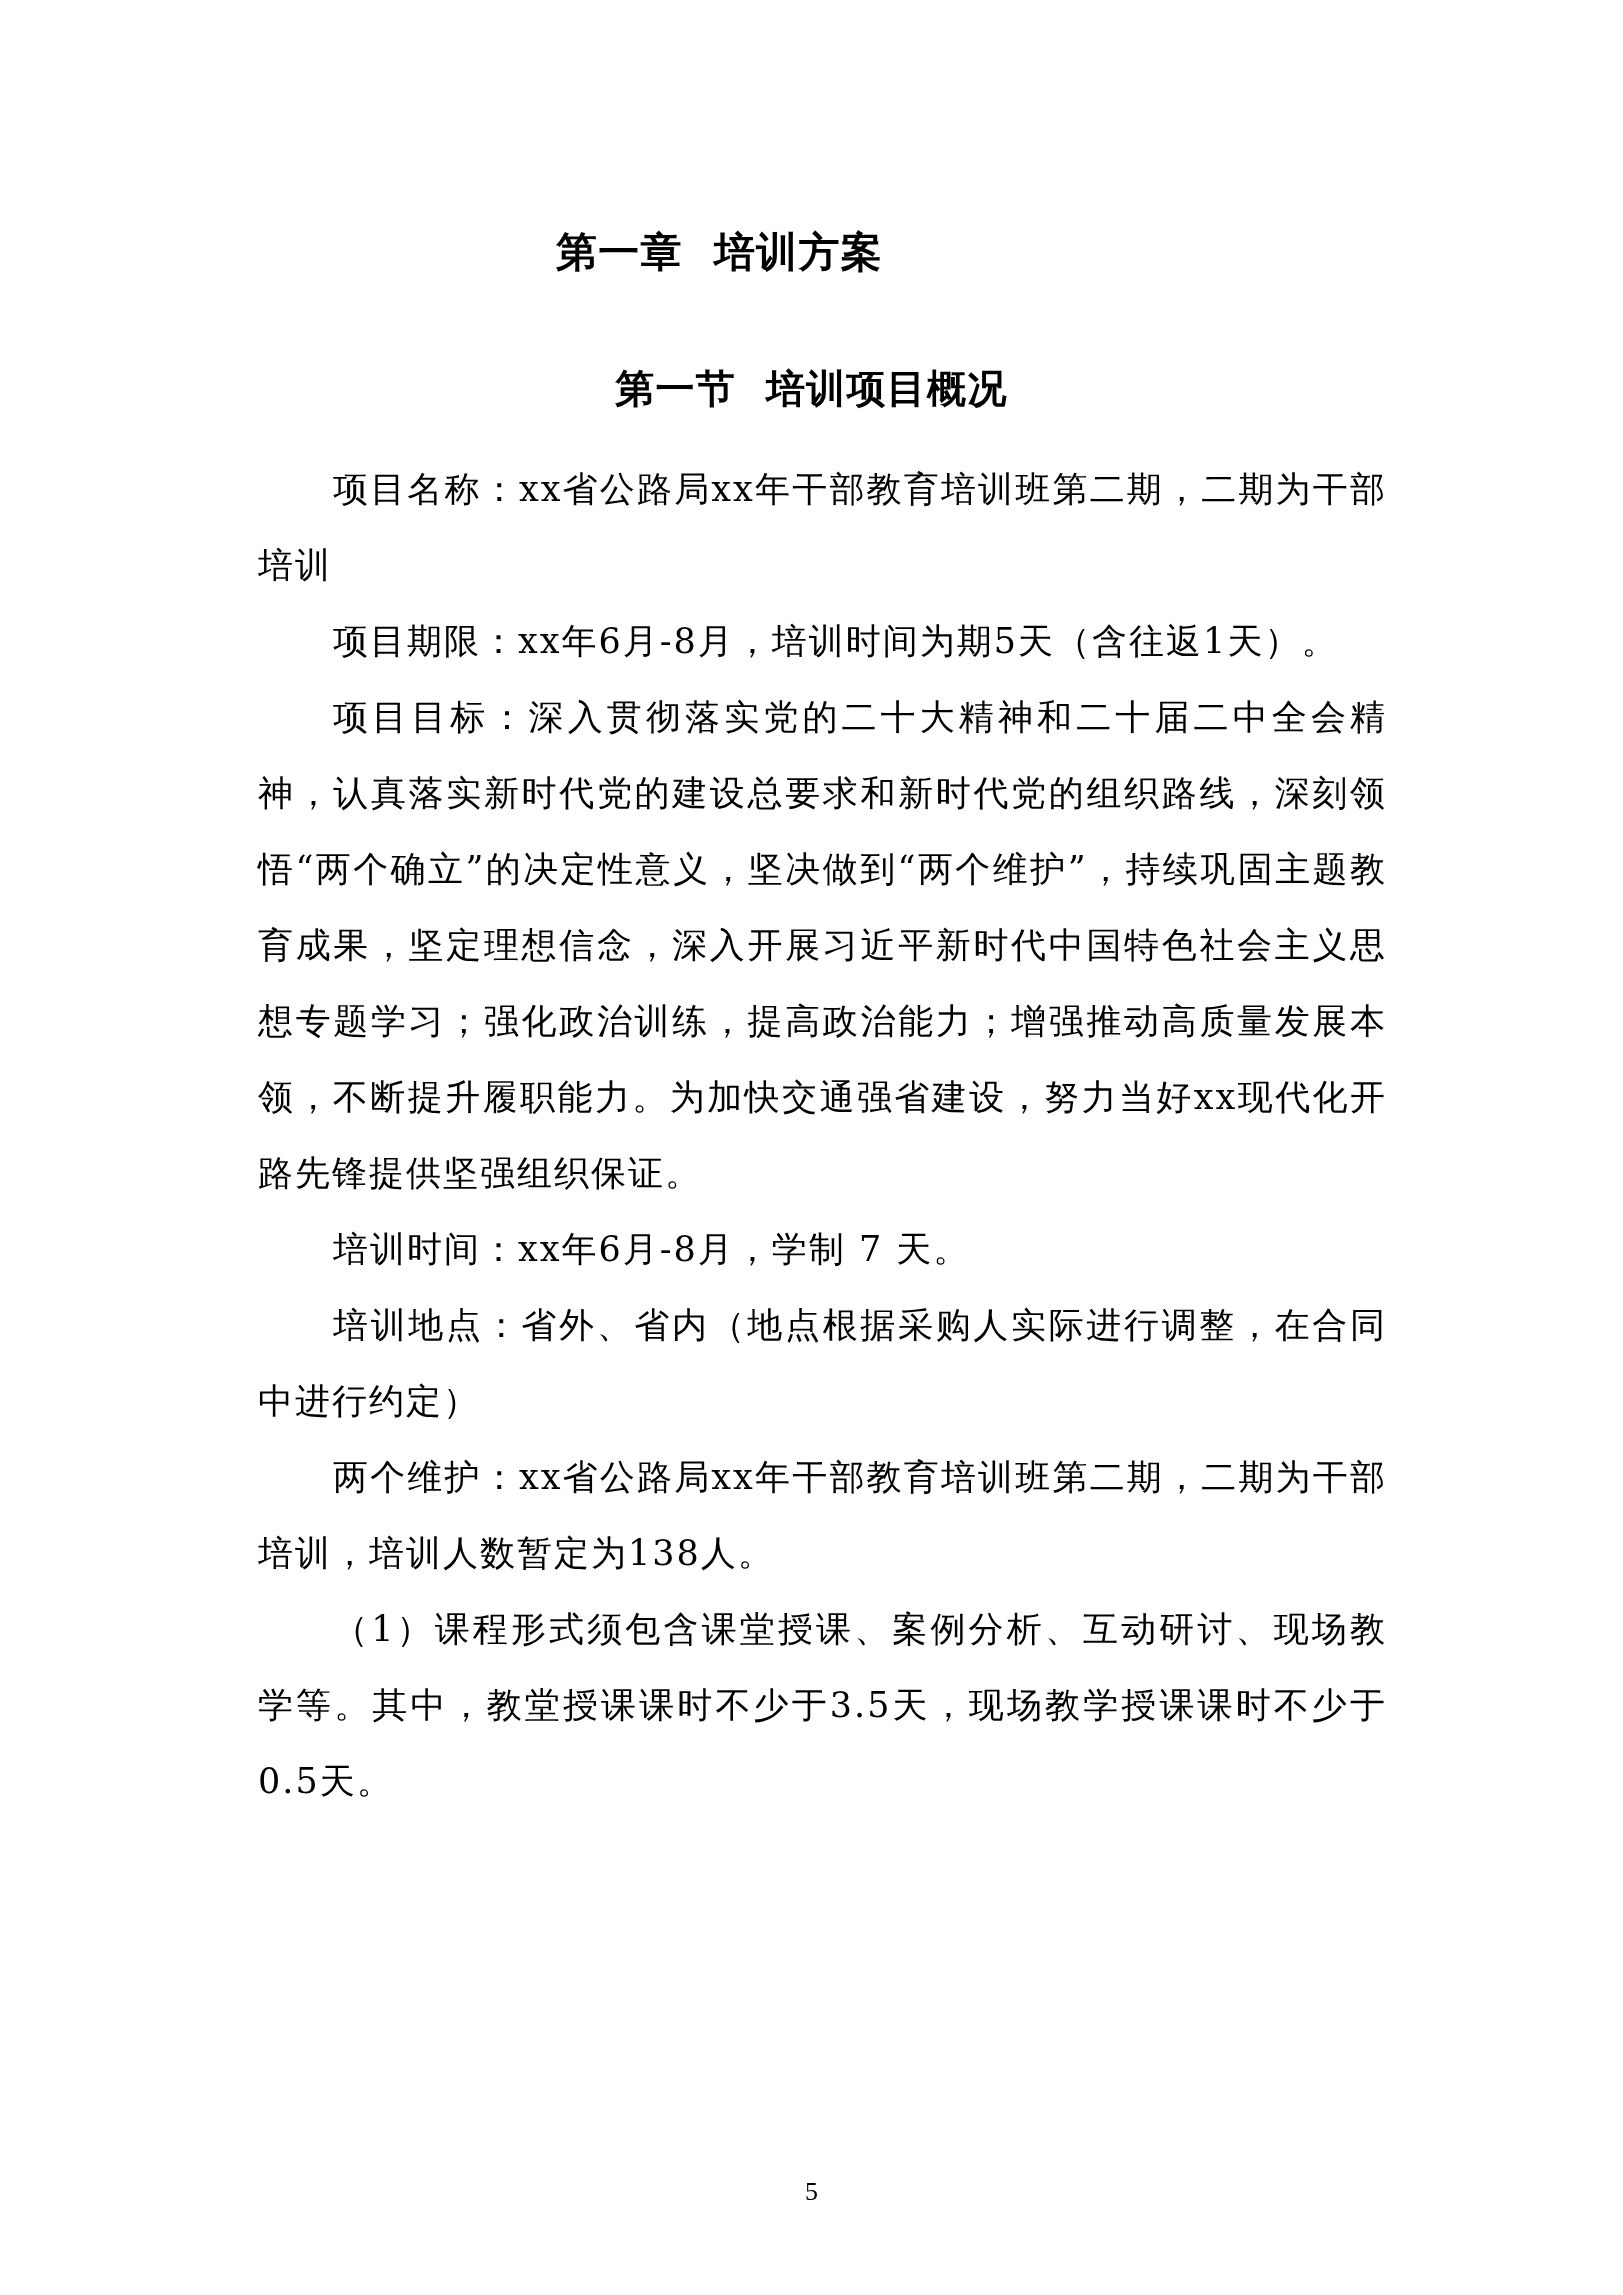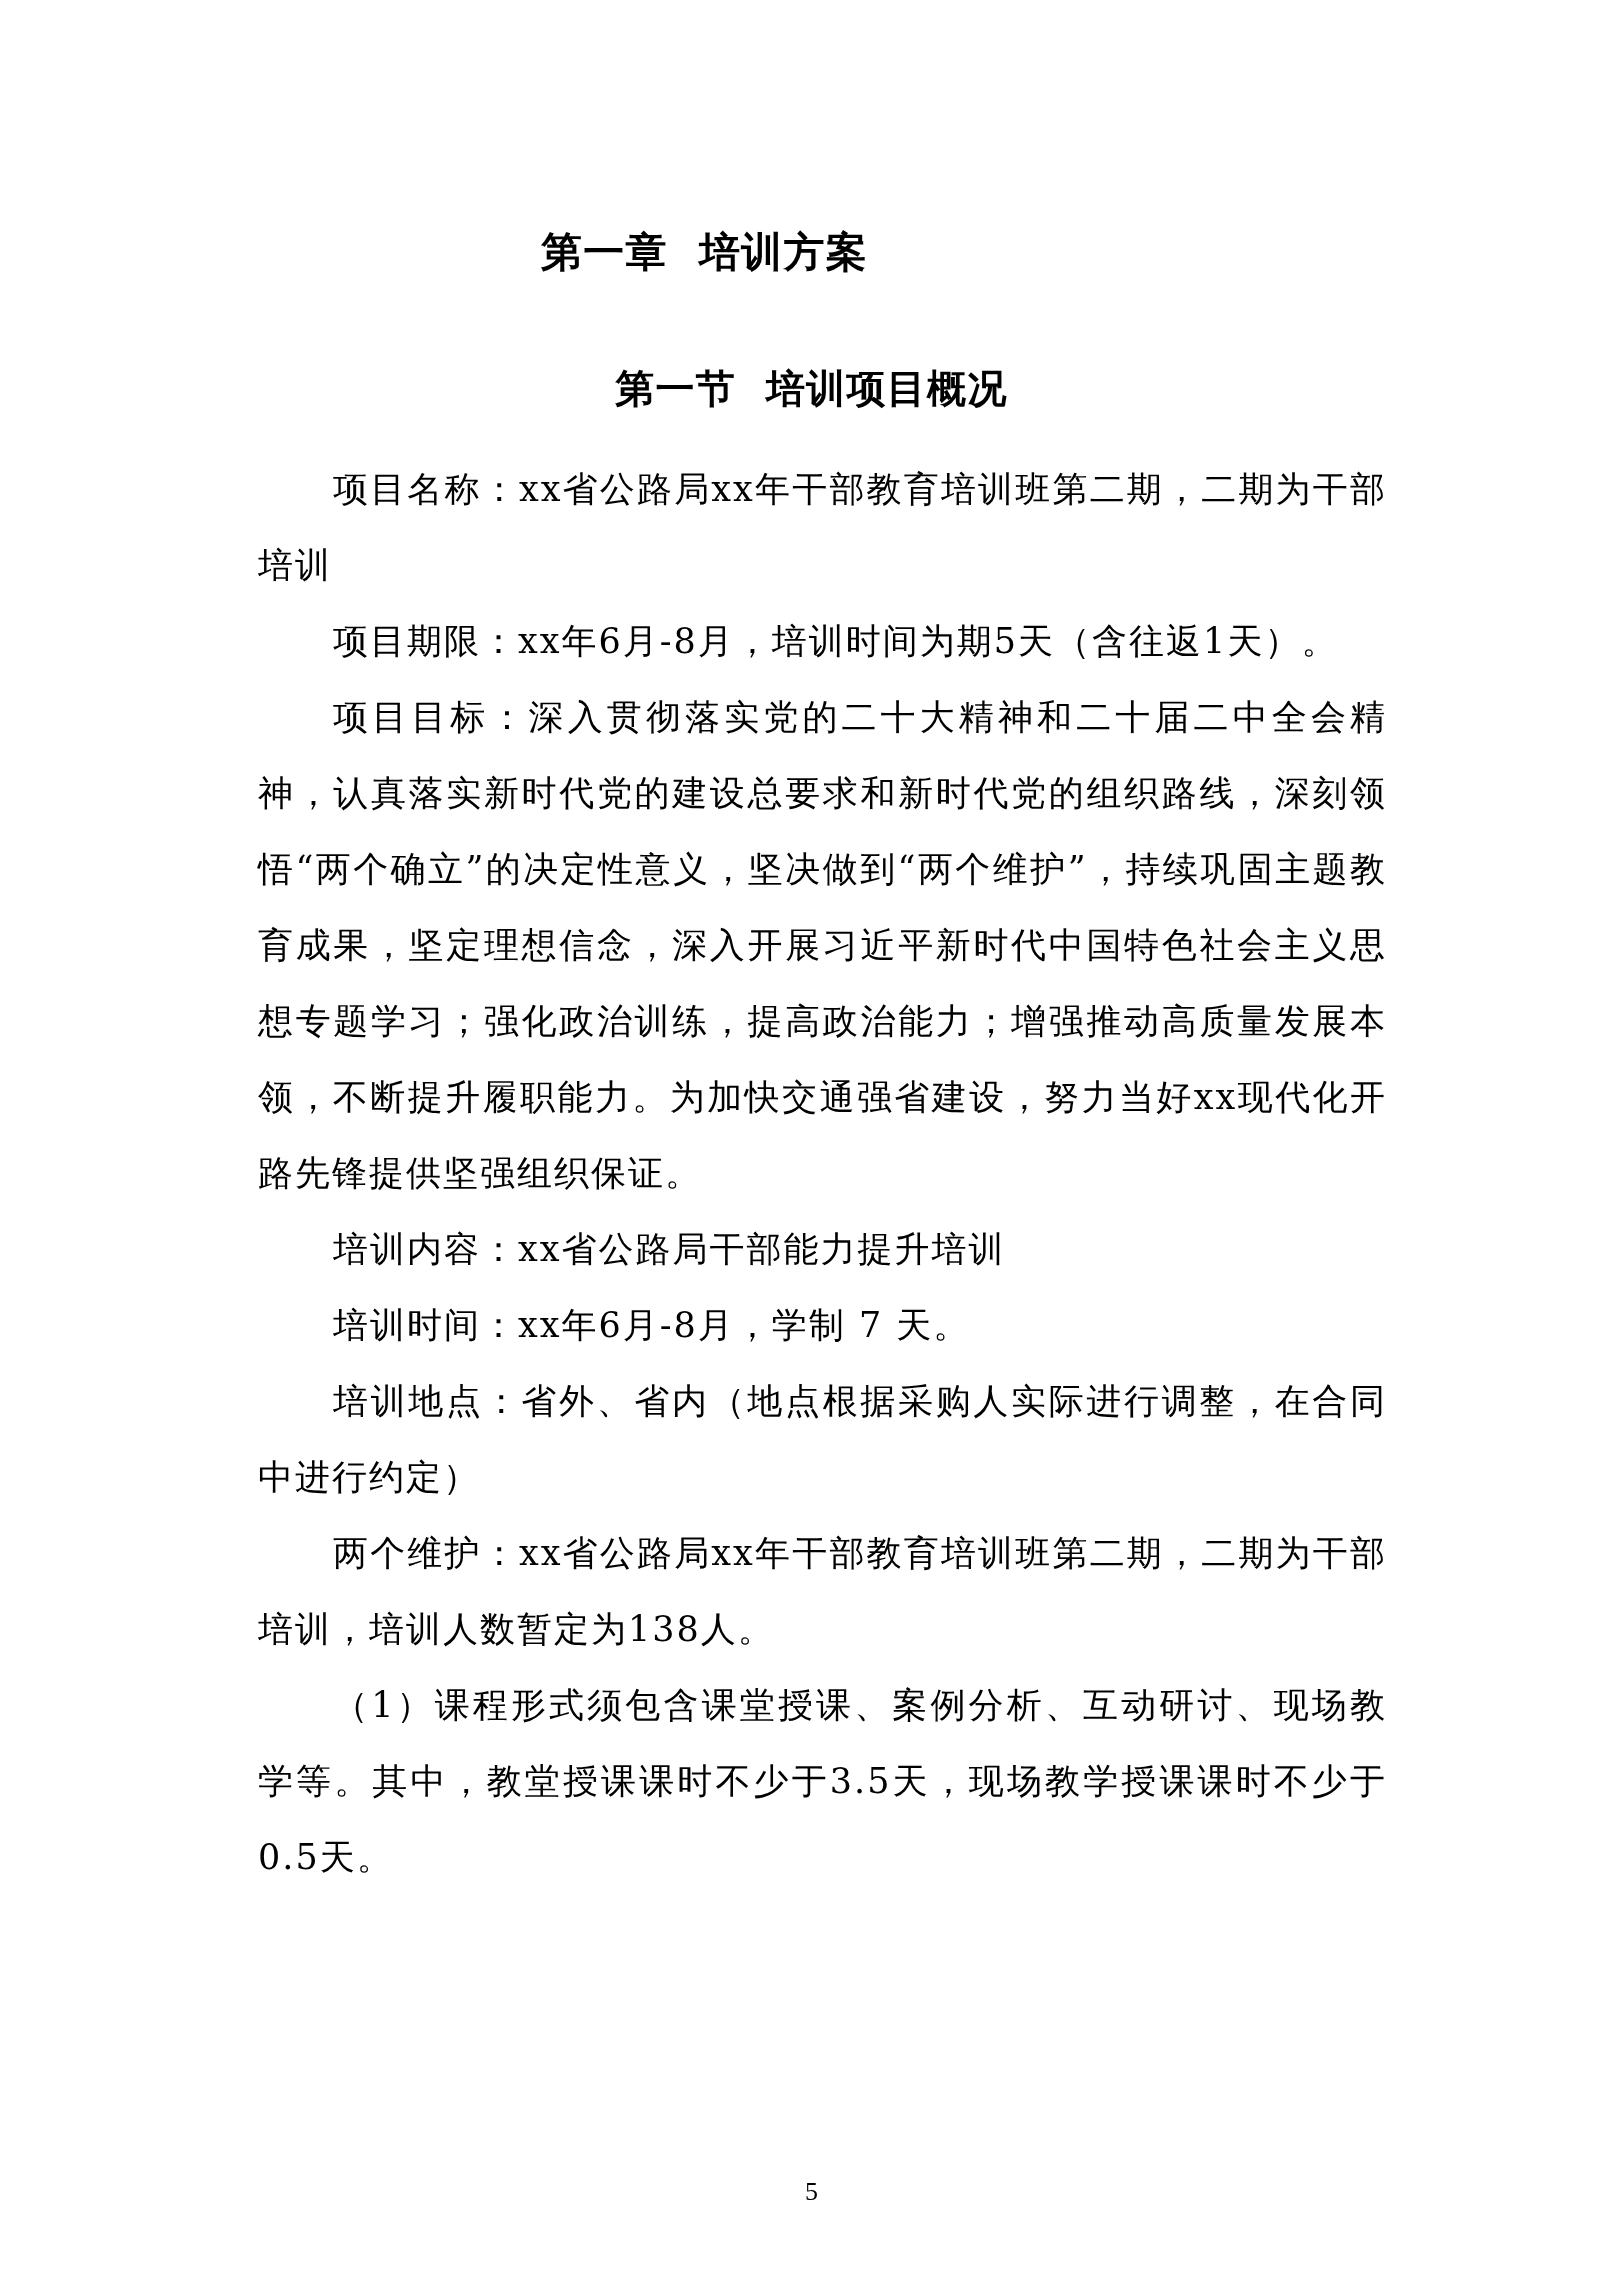--- a/index.html
+++ b/index.html
@@ -17,30 +17,31 @@
     }
     .page {
       position: absolute;
       left: 0; top: 0;
       width: 1623px;
       height: 2295px;
       background: #ffffff;
     }
     .chapter-title {
       position: absolute;
-      left: 13px;
+      left: 0;
       width: 1383px;
       top: 196px;
       text-align: center;
       font-family: "DejaVu Sans", "Liberation Sans", sans-serif;
       font-weight: bold;
       font-size: 41px;
       line-height: 59px;
       letter-spacing: 1.3px;
       white-space: pre;
+      padding-left: 28px;
     }
     .section-title {
       position: absolute;
       left: 0;
       width: 1623px;
       top: 327px;
       text-align: center;
       font-family: "DejaVu Sans", "Liberation Sans", sans-serif;
       font-weight: bold;
       font-size: 39px;
@@ -80,21 +81,20 @@
 <div class="page">
 
   <h1 class="chapter-title">第一章  培训方案</h1>
 
   <h2 class="section-title">第一节  培训项目概况</h2>
 
   <div class="body-text">
     <p class="para">项目名称：xx省公路局xx年干部教育培训班第二期，二期为干部培训</p>
     <p class="para">项目期限：xx年6月-8月，培训时间为期5天（含往返1天）。</p>
     <p class="para">项目目标：深入贯彻落实党的二十大精神和二十届二中全会精神，认真落实新时代党的建设总要求和新时代党的组织路线，深刻领悟“两个确立”的决定性意义，坚决做到“两个维护”，持续巩固主题教育成果，坚定理想信念，深入开展习近平新时代中国特色社会主义思想专题学习；强化政治训练，提高政治能力；增强推动高质量发展本领，不断提升履职能力。为加快交通强省建设，努力当好xx现代化开路先锋提供坚强组织保证。</p>
-    <p class="para">培训内容：xx省公路局干部能力提升培训</p>
     <p class="para">培训时间：xx年6月-8月，学制 7 天。</p>
     <p class="para">培训地点：省外、省内（地点根据采购人实际进行调整，在合同中进行约定）</p>
     <p class="para">两个维护：xx省公路局xx年干部教育培训班第二期，二期为干部培训，培训人数暂定为138人。</p>
     <p class="para">（1）课程形式须包含课堂授课、案例分析、互动研讨、现场教学等。其中，教堂授课课时不少于3.5天，现场教学授课课时不少于0.5天。</p>
   </div>
 
   <div class="page-number">5</div>
 
 </div>
 

